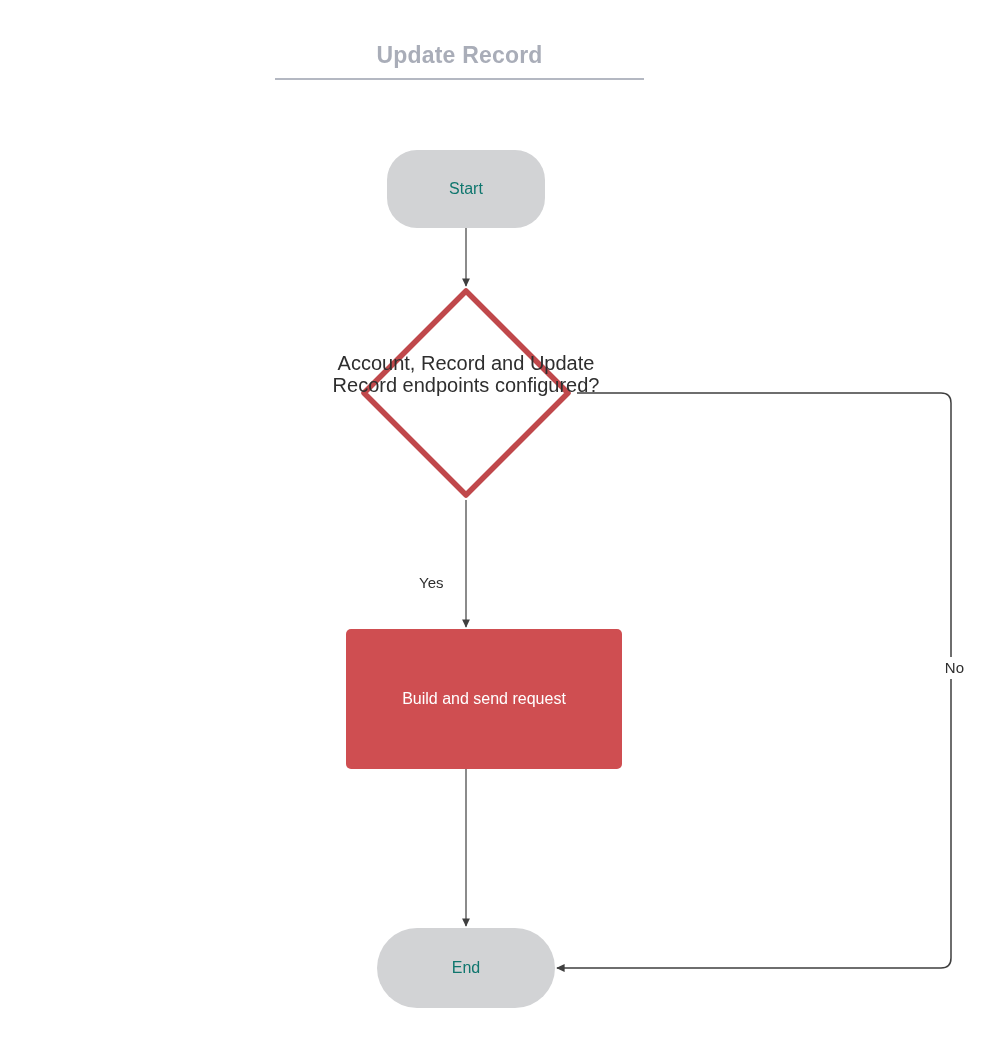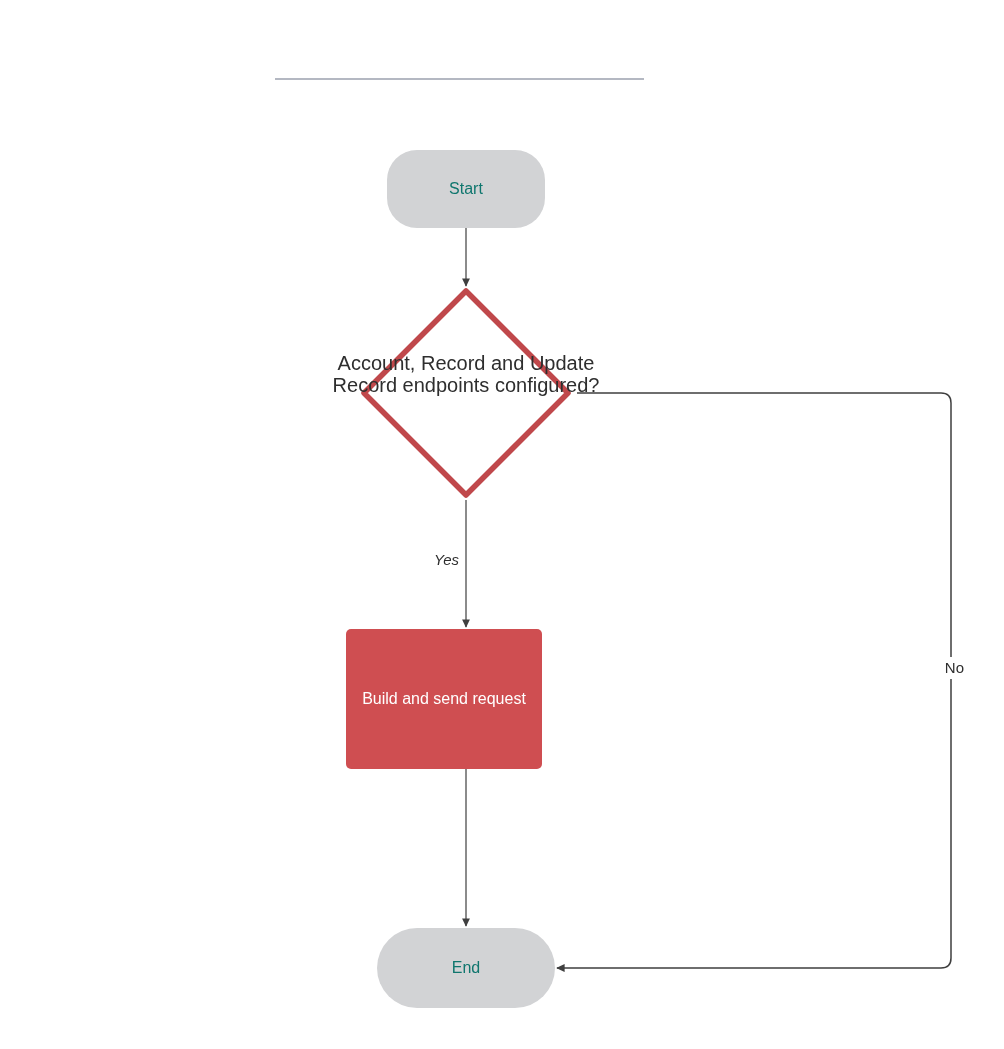--- a/index.html
+++ b/index.html
@@ -84,21 +84,21 @@
   #node-end {
     left: 377px;
     top: 928px;
     width: 178px;
     height: 80px;
     border-radius: 42px;
   }
   #node-process {
     left: 346px;
     top: 629px;
-    width: 196px;
+    width: 276px;
     height: 140px;
     border-radius: 5px;
     background: #cf4e51;
     color: #ffffff;
     font-size: 16px;
     line-height: 20px;
   }
 
   
   #node-decision {
@@ -127,40 +127,40 @@
   
   .edge-label {
     position: absolute;
     font-size: 15px;
     line-height: 18px;
     color: #2e2e2e;
     white-space: nowrap;
   }
   #label-yes {
     left: 419px;
-    top: 551px;
+    top: 574px;
     width: 40px;
-    text-align: right;
-    font-style: italic;
+    text-align: left;
   }
   #label-no {
     left: 938px;
     top: 657px;
     width: 26px;
     text-align: right;
     background: #ffffff;
     padding: 2px 0;
   }
 </style>
 </head>
 <body>
 
 <div id="canvas">
 
   <div id="title-block">
+    <div id="page-title">Update Record</div>
     <div id="title-rule"></div>
   </div>
 
   <svg id="connectors" width="1004" height="1049" viewBox="0 0 1004 1049">
     <defs>
       <marker id="arrowhead" markerWidth="9" markerHeight="9" refX="7.6" refY="4.5" orient="auto" markerUnits="userSpaceOnUse">
         <path d="M0,0.6 L8.4,4.5 L0,8.4 z" fill="#3f3f3f"></path>
       </marker>
     </defs>
 

